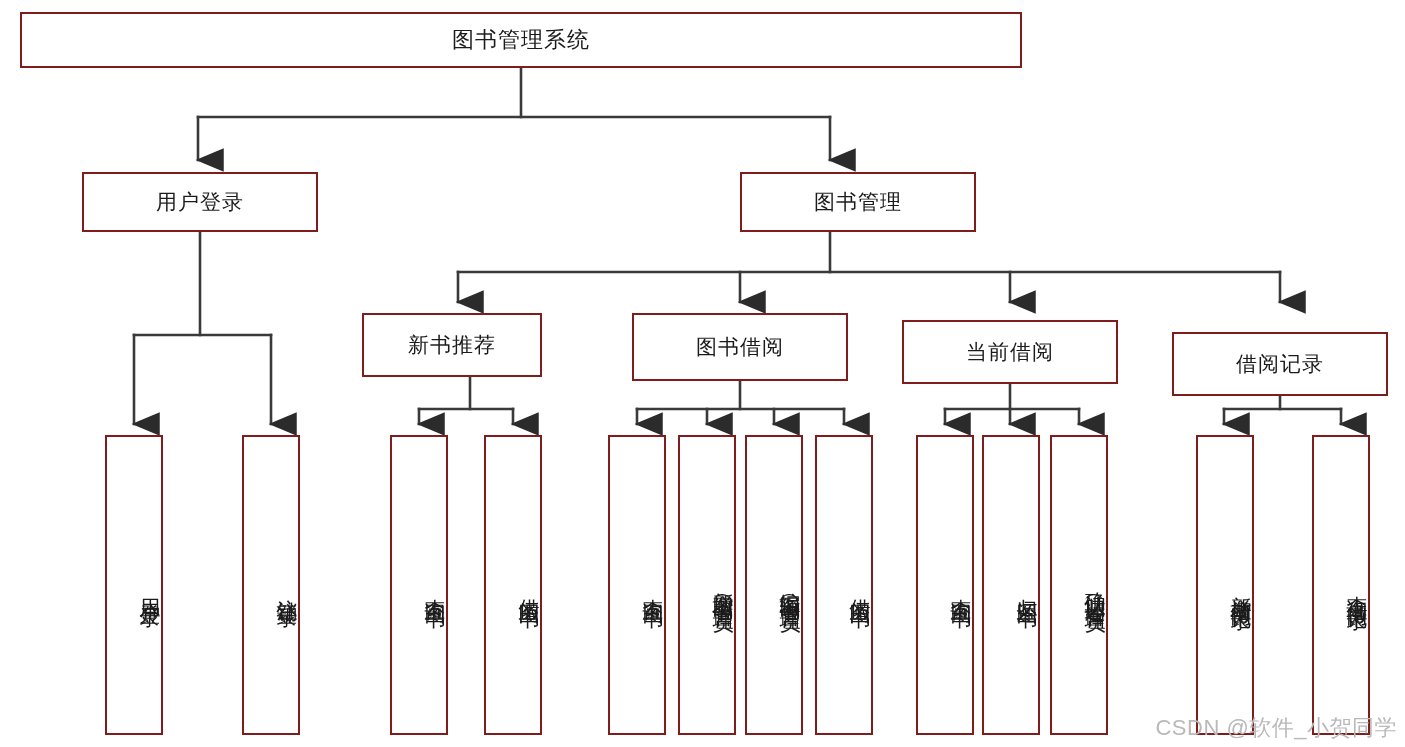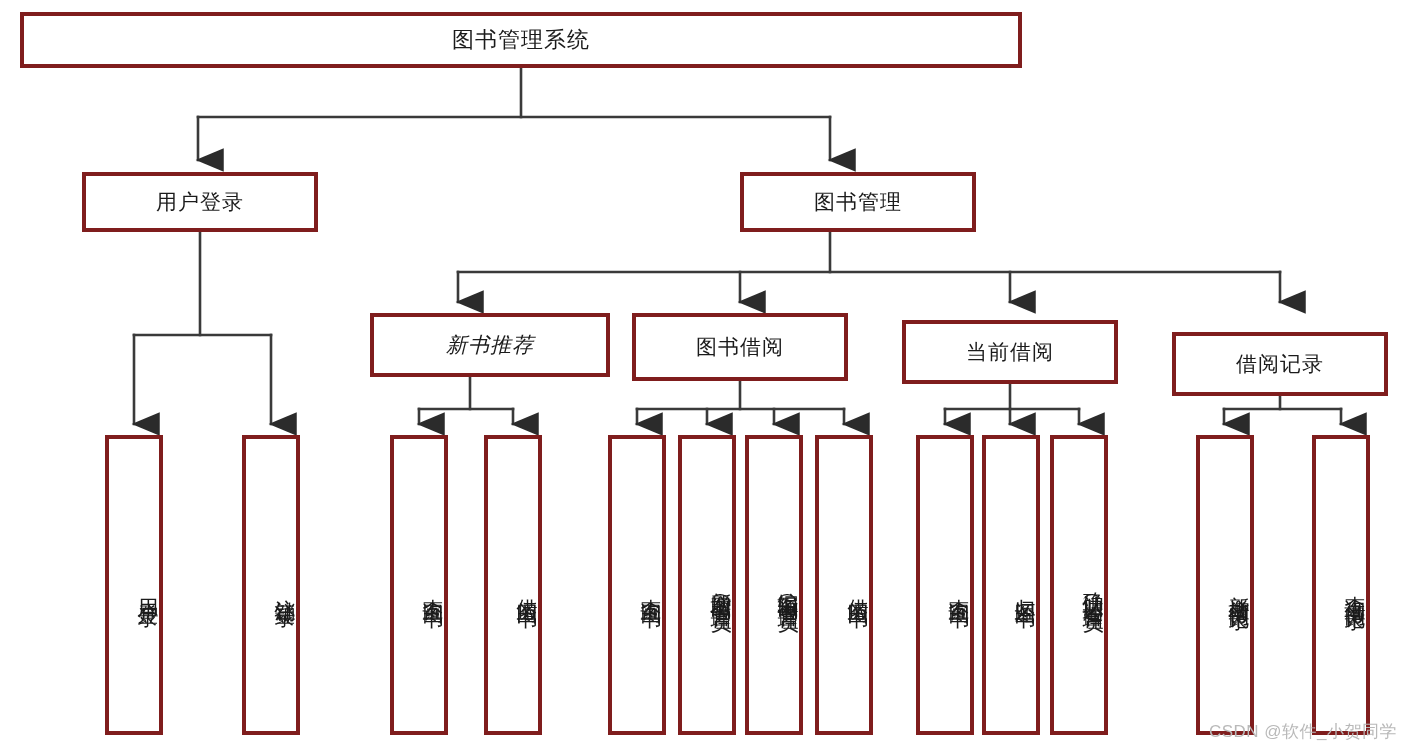--- a/index.html
+++ b/index.html
@@ -20,21 +20,21 @@
   #diagram-svg {
     position: absolute;
     left: 0;
     top: 0;
     width: 1405px;
     height: 747px;
   }
   .node {
     position: absolute;
     box-sizing: border-box;
-    border: 4px solid #7f1d1d;
+    border: 2px solid #7f1d1d;
     background: #ffffff;
     display: flex;
     align-items: center;
     justify-content: center;
     color: #1b1b1b;
     z-index: 2;
   }
   .node-h {
     font-size: 21px;
     letter-spacing: 1px;
@@ -55,21 +55,21 @@
   }
   .node-v .vtext {
     writing-mode: vertical-rl;
     text-orientation: upright;
     display: block;
   }
   .watermark {
     position: absolute;
     right: 8px;
     bottom: 4px;
-    font-size: 17px;
+    font-size: 22px;
     color: #b9b9b9;
     letter-spacing: 0.5px;
     white-space: nowrap;
     z-index: 3;
   }
 </style>
 </head>
 <body>
 
 <div id="canvas">
@@ -128,21 +128,21 @@
     <span>图书管理系统</span>
   </div>
 
   <div class="node node-h" style="left:82px; top:172px; width:236px; height:60px;">
     <span>用户登录</span>
   </div>
   <div class="node node-h" style="left:740px; top:172px; width:236px; height:60px;">
     <span>图书管理</span>
   </div>
 
-  <div class="node node-h" style="left:370px; top:313px; width:240px; height:64px;font-style:italic;">
+  <div class="node node-h" style="left:362px; top:313px; width:180px; height:64px;">
     <span>新书推荐</span>
   </div>
   <div class="node node-h" style="left:632px; top:313px; width:216px; height:68px;">
     <span>图书借阅</span>
   </div>
   <div class="node node-h" style="left:902px; top:313px; width:216px; height:64px;margin-top:7px;">
     <span>当前借阅</span>
   </div>
   <div class="node node-h" style="left:1172px; top:313px; width:216px; height:64px;margin-top:19px;">
     <span>借阅记录</span>

